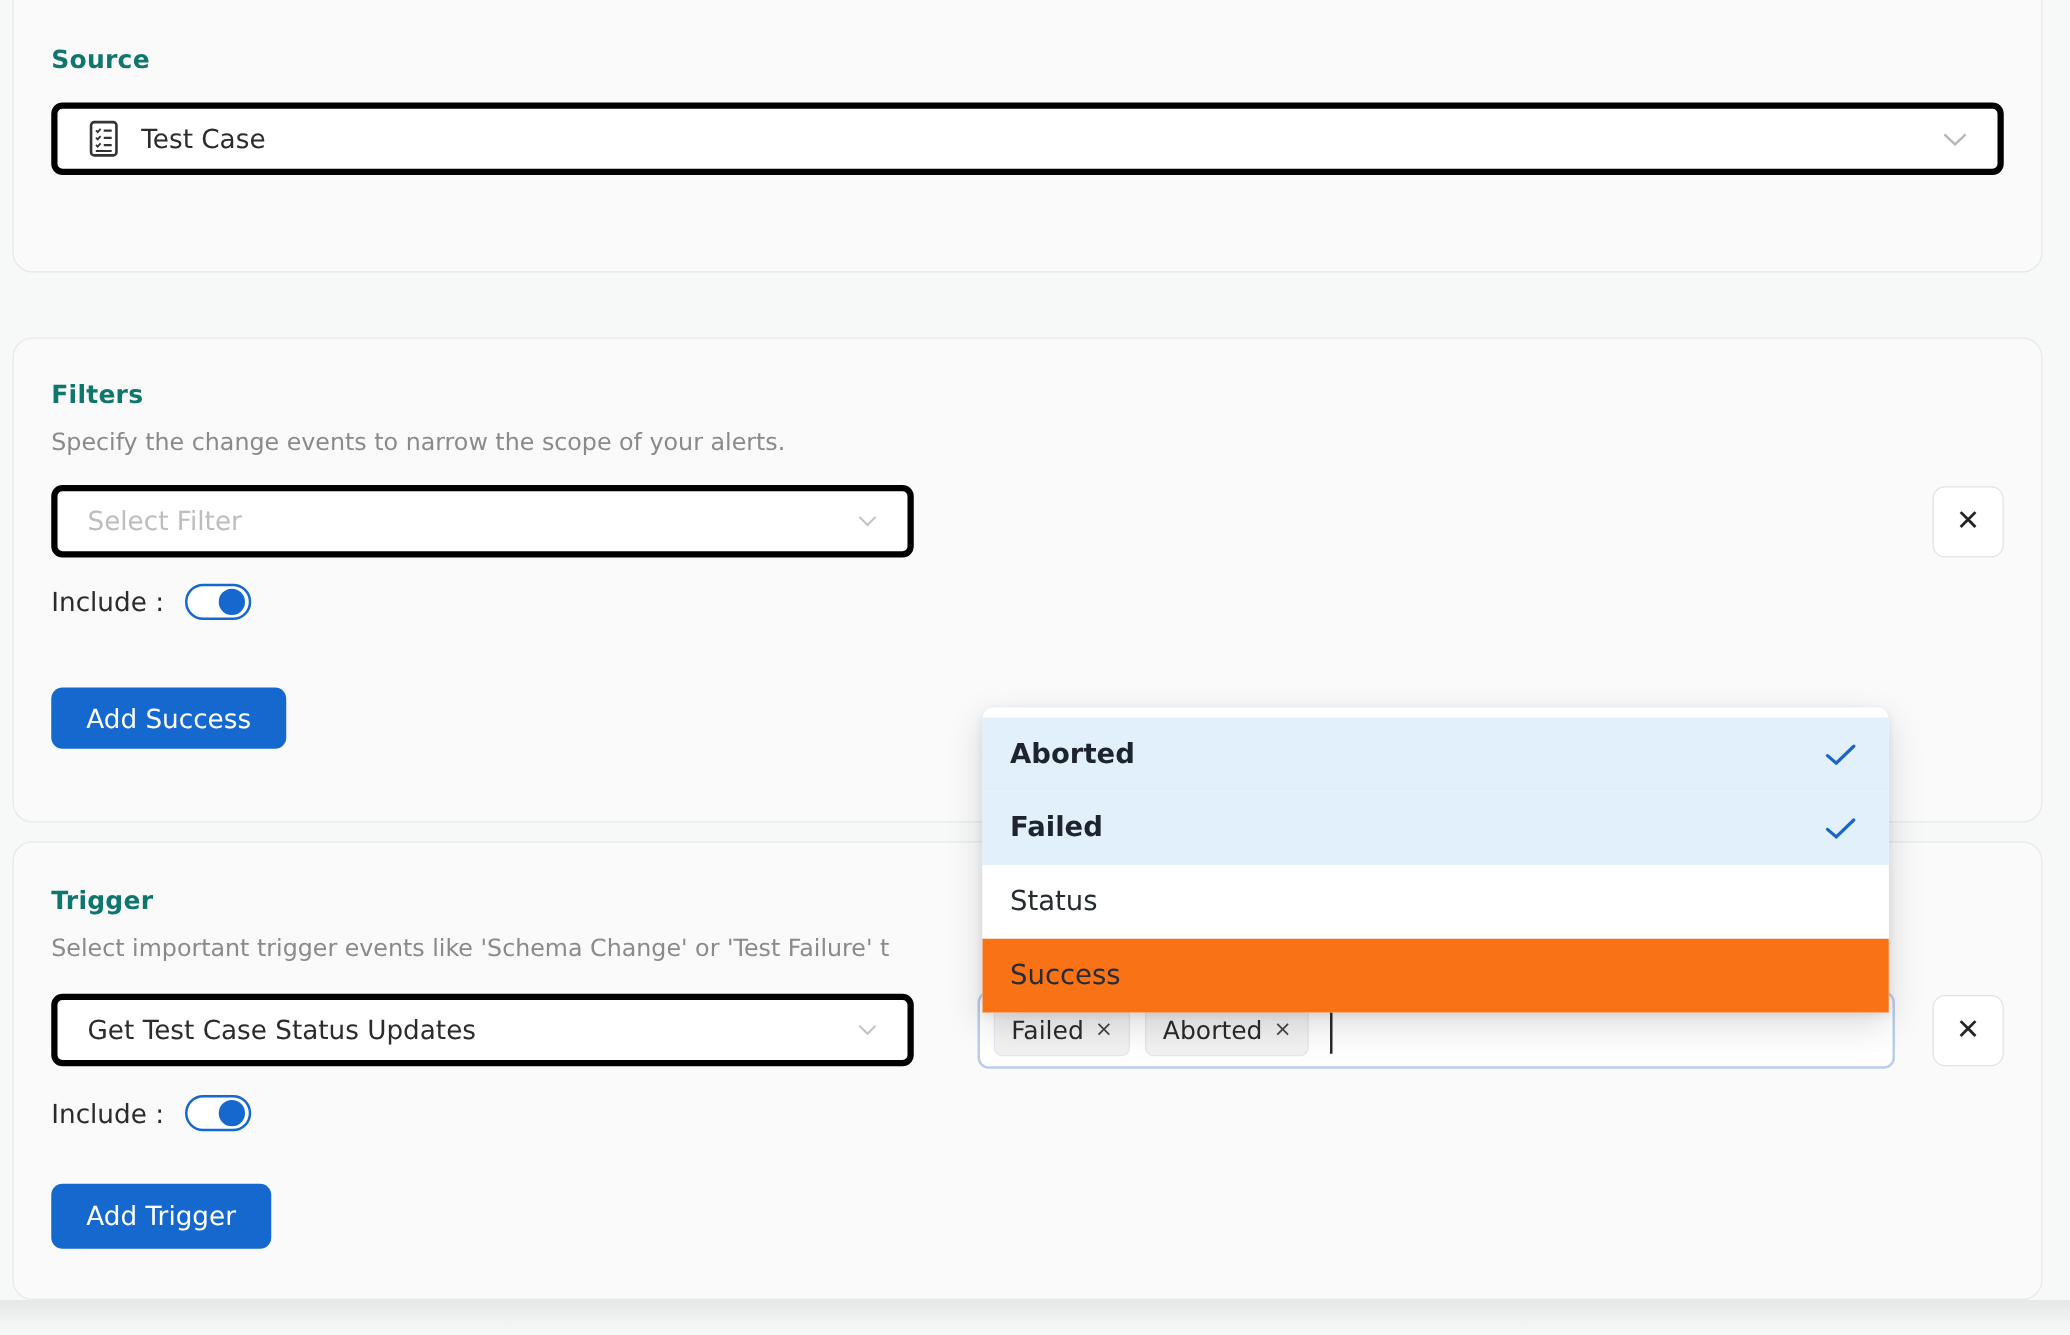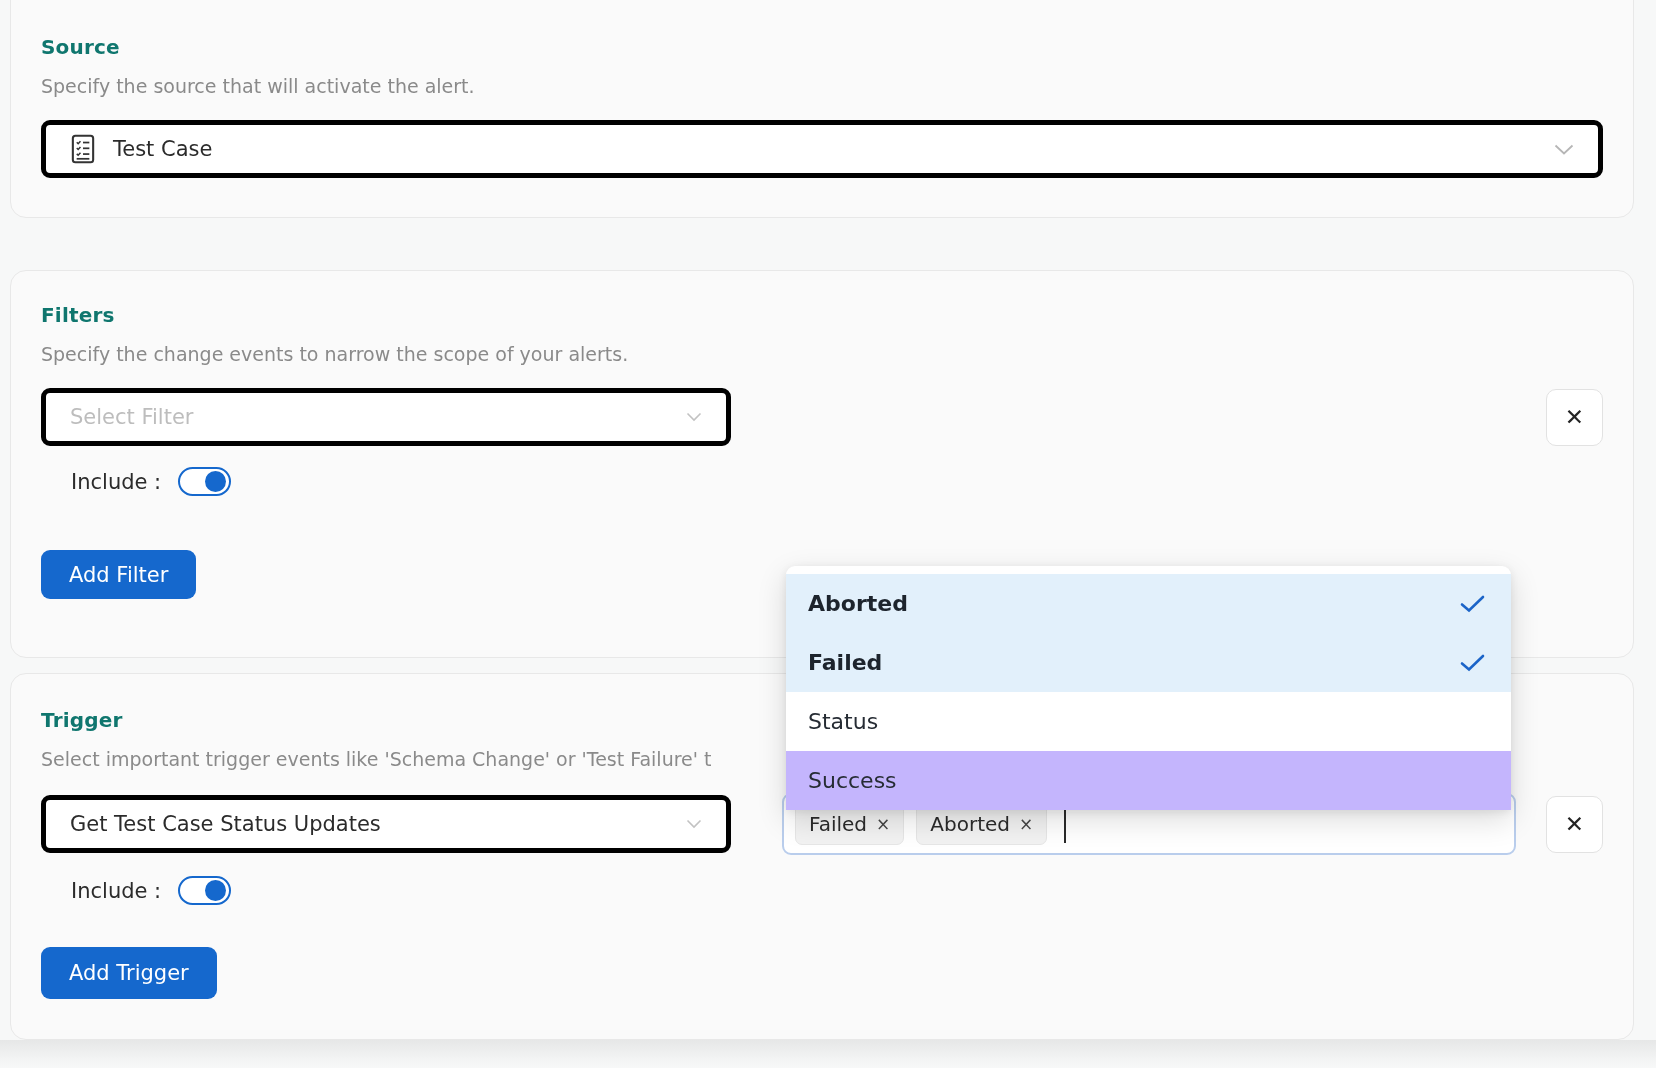--- a/index.html
+++ b/index.html
@@ -28,21 +28,21 @@
   .select-full{width:100%;}
   .select-half{width:690px;flex:0 0 auto;gap:10px;}
   .placeholder{color:#bdbdbd;}
   .doc-icon{display:flex;align-items:center;margin-right:17px;}
   .xbtn{
     width:57px;height:57px;flex:0 0 auto;margin-left:30px;box-sizing:border-box;
     background:#fff;border:1px solid #e2e2e2;border-radius:10px;
     display:flex;align-items:center;justify-content:center;
     font-size:23px;color:#242424;cursor:pointer;
   }
-  .include-row{display:flex;align-items:center;margin-top:21px;margin-left:30px;}
+  .include-row{display:flex;align-items:center;margin-top:21px;}
   .include-label{font-size:21px;color:#2b2b2b;}
   .toggle{
     position:relative;display:inline-block;width:53px;height:29px;margin-left:17px;
     box-sizing:border-box;border:2px solid #1568cd;border-radius:16px;background:#fff;cursor:pointer;
   }
   .toggle .knob{
     position:absolute;top:2px;right:3px;width:21px;height:21px;border-radius:50%;
     background:#1568cd;
   }
   .btn{
@@ -67,35 +67,34 @@
   .menu{
     position:absolute;left:786px;top:566px;width:725px;z-index:10;
     background:#fff;border-radius:9px 9px 2px 2px;padding-top:8px;
     box-shadow:0 10px 30px rgba(0,0,0,.14), 0 2px 8px rgba(0,0,0,.08);
   }
   .menu-item{
     height:59px;display:flex;align-items:center;padding:0 26px 0 22px;
     font-size:22px;color:#262c34;background:#fff;cursor:pointer;
   }
   .menu-item.selected{background:#e2f0fb;font-weight:600;color:#1d242d;}
-  .menu-item.hovered{background:#c4b5fd;align-items:center;}
+  .menu-item.hovered{background:#f97316;align-items:center;}
   .menu-item .check{margin-left:auto;display:flex;align-items:center;}
   .bottom-band{
     position:absolute;left:0;top:1040px;width:100%;height:28px;
     background:linear-gradient(180deg,#e6e7e7 0%,#f3f4f4 70%,#f7f8f8 100%);
   }
 </style>
 </head>
 <body>
 
 <div class="stage">
 
   <section class="card card-source">
     <h2>Source</h2>
-    <p class="desc">Specify the source that will activate the alert.</p>
     <div class="row">
       <div class="select select-full">
         <span class="doc-icon">
           <svg width="26" height="30" viewBox="0 0 22 26">
             <rect x="2.2" y="1.5" width="17.6" height="23" rx="2.2" fill="none" stroke="#333" stroke-width="1.8"></rect>
             <path d="M5.6 7.2 l1.2 1.2 2 -2.2" fill="none" stroke="#333" stroke-width="1.3"></path>
             <line x1="11" y1="7.4" x2="16.5" y2="7.4" stroke="#333" stroke-width="1.5"></line>
             <path d="M5.6 12.2 l1.2 1.2 2 -2.2" fill="none" stroke="#333" stroke-width="1.3"></path>
             <line x1="11" y1="12.4" x2="16.5" y2="12.4" stroke="#333" stroke-width="1.5"></line>
             <path d="M5.6 17.2 l1.2 1.2 2 -2.2" fill="none" stroke="#333" stroke-width="1.3"></path>
@@ -128,21 +127,21 @@
       <div class="xbtn" style="margin-left:auto;">
         <span>✕</span>
       </div>
     </div>
     <div class="include-row">
       <span class="include-label">Include :</span>
       <span class="toggle">
           <span class="knob"></span>
         </span>
     </div>
-    <button class="btn btn-filter">Add Filter</button>
+    <button class="btn btn-filter">Add Success</button>
   </section>
 
   <section class="card card-trigger">
     <h2>Trigger</h2>
     <p class="desc">Select important trigger events like 'Schema Change' or 'Test Failure' t</p>
     <div class="row">
       <div class="select select-half">
         <span>Get Test Case Status Updates</span>
         <span class="chev">
           <svg width="16" height="10" viewBox="0 0 16 10">

